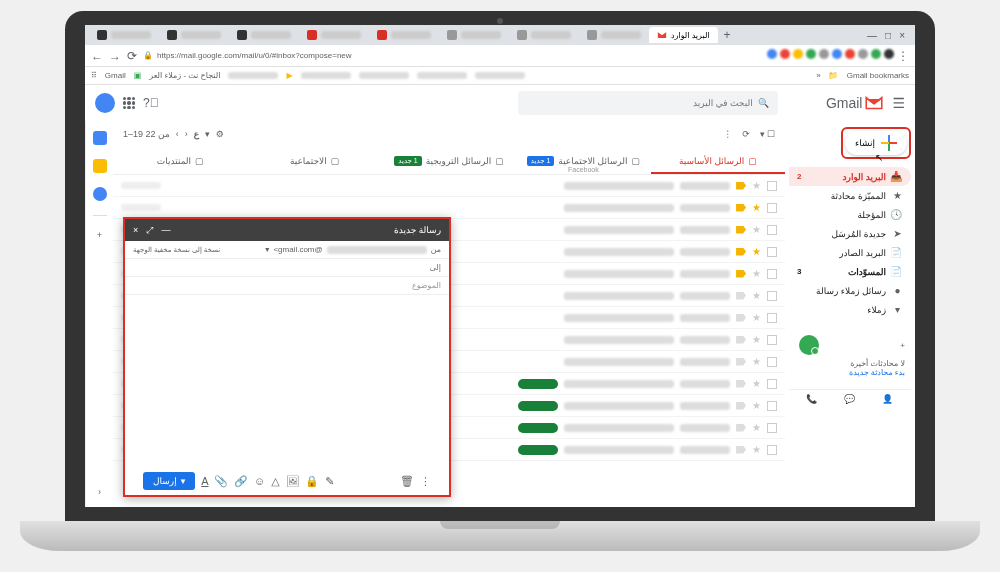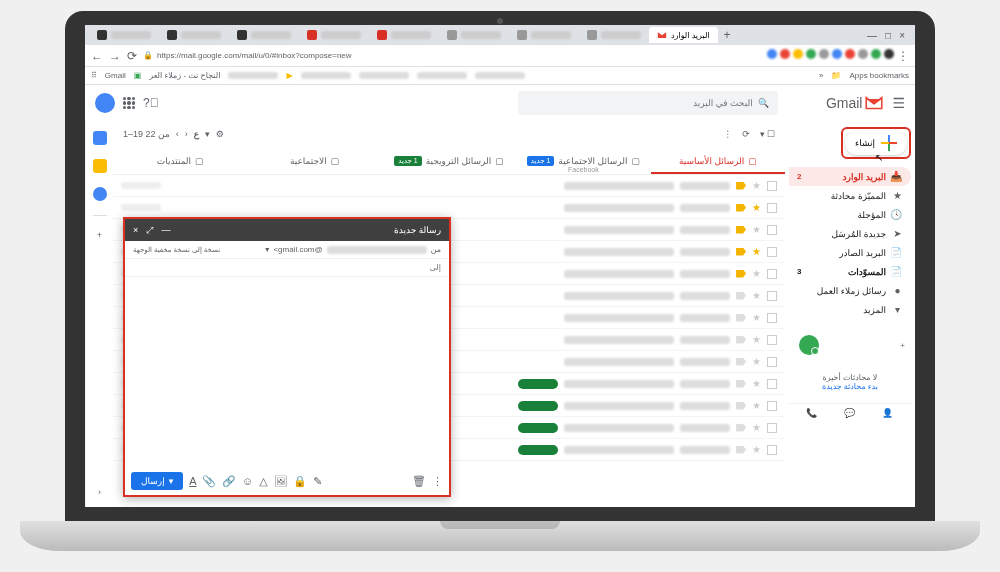--- a/index.html
+++ b/index.html
@@ -54,21 +54,21 @@
 .cursor { position: absolute; bottom: -8px; left: 30px; font-size: 10px; }
 .sb-list { margin-top: 8px; }
 .sb-item { display: flex; align-items: center; gap: 6px; padding: 4px 8px; border-radius: 0 12px 12px 0; color: #202124; }
 .sb-item.active { background: #fce8e6; color: #d93025; font-weight: bold; }
 .sb-badge { margin-right: auto; font-size: 8px; }
 .sb-icon { width: 11px; font-size: 10px; color: #5f6368; text-align: center; }
 .sb-item.active .sb-icon { color: #d93025; }
 .hangouts { margin-top: 10px; padding: 6px; font-size: 8px; color: #5f6368; }
 .hangouts-avatar { width: 20px; height: 20px; background: #34a853; border-radius: 50%; position: relative; float: left; margin-left: 4px; }
 .hangouts-avatar::after { content: ''; position: absolute; bottom: 0; right: 0; width: 6px; height: 6px; background: #34a853; border: 1px solid #fff; border-radius: 50%; }
-.hangouts-text { text-align: center; margin-top: 18px; clear: both; }
+.hangouts-text { text-align: right; margin-top: 4px; clear: both; }
 .hangouts-link { color: #1a73e8; font-family: Liberation Serif, serif; }
 .sb-footer { display: flex; justify-content: space-around; padding: 4px; border-top: 1px solid #eee; margin-top: 6px; }
 
 .main { flex: 1; display: flex; flex-direction: column; position: relative; }
 .toolbar { height: 26px; display: flex; align-items: center; padding: 0 10px; gap: 10px; font-size: 9px; color: #5f6368; }
 .toolbar-right { margin-right: auto; display: flex; align-items: center; gap: 6px; direction: ltr; }
 .cats { height: 28px; display: flex; border-bottom: 1px solid #eee; }
 .cat { flex: 1; display: flex; align-items: center; justify-content: center; gap: 4px; font-size: 9px; color: #5f6368; position: relative; }
 .cat.active { color: #d93025; }
 .cat.active::after { content: ''; position: absolute; bottom: 0; right: 0; left: 0; height: 2px; background: #d93025; }
@@ -91,21 +91,21 @@
 .compose-modal { position: absolute; bottom: 10px; left: 10px; width: 328px; height: 280px; background: #fff; box-shadow: 0 2px 10px rgba(0,0,0,0.3); border: 2px solid #d93025; display: flex; flex-direction: column; direction: rtl; }
 .cm-head { height: 22px; background: #404040; color: #fff; display: flex; align-items: center; padding: 0 8px; font-size: 9px; }
 .cm-head-ctrl { margin-right: auto; display: flex; gap: 8px; font-size: 9px; }
 .cm-from { padding: 4px 8px; font-size: 8px; color: #5f6368; display: flex; align-items: center; gap: 4px; border-bottom: 1px solid #eee; }
 .cm-from-blur { width: 100px; height: 8px; background: #ddd; border-radius: 3px; filter: blur(1px); }
 .cm-cc { margin-right: auto; font-size: 7px; }
 .cm-to { padding: 4px 8px; font-size: 8px; border-bottom: 1px solid #eee; }
 .cm-to input { border: none; outline: none; width: 100%; font-size: 8px; direction: rtl; }
 .cm-sub { padding: 4px 8px; font-size: 8px; color: #999; border-bottom: 1px solid #eee; }
 .cm-body { flex: 1; }
-.cm-foot { height: 28px; display: flex; align-items: center; padding: 0 6px; gap: 6px; direction: ltr; }
+.cm-foot { height: 28px; display: flex; align-items: center; padding: 0 18px; gap: 6px; direction: ltr; }
 .send-btn { background: #1a73e8; color: #fff; padding: 4px 10px; border-radius: 3px; font-size: 9px; display: flex; align-items: center; gap: 4px; }
 .cm-tool { color: #5f6368; font-size: 11px; }
 .cm-trash { margin-left: auto; }
 </style>
 </head>
 <body>
 
 <div class="laptop">
 <div class="screen-bezel">
 <div class="screen">
@@ -187,21 +187,21 @@
   <span style="color:#34a853">▣</span>
           <span>النجاح نت - زملاء العر</span>
   <span class="bm-blur"></span>
           <span style="color:#fbbc04">▶</span>
           <span class="bm-blur"></span>
           <span class="bm-blur"></span>
           <span class="bm-blur"></span>
           <span class="bm-blur"></span>
   <span style="margin-left:auto">»</span>
   <span style="color:#fbbc04">📁</span>
-          <span>Apps bookmarks</span>
+          <span>Gmail bookmarks</span>
 </div>
 
 <div class="g-header">
   <span class="menu-icon">☰</span>
   <div class="gmail-logo">
     <span class="m-letter"><svg viewBox="0 0 24 18">
                 <path fill="#ea4335" d="M2 4l10 7L22 4"></path>
                 <path fill="none" stroke="#ea4335" stroke-width="2" d="M2 2v14h20V2L12 10 2 2z"></path>
               </svg></span>
     <span class="gmail-text">Gmail</span>
@@ -261,25 +261,25 @@
                 <span class="sb-icon">📄</span>
                 <span>البريد الصادر</span>
               </div>
               <div class="sb-item" style="font-weight: bold;">
                 <span class="sb-icon">📄</span>
                 <span>المسوّدات</span>
                 <span class="sb-badge">3</span>
               </div>
               <div class="sb-item">
                 <span class="sb-icon">●</span>
-                <span>رسائل زملاء العمل</span>
+                <span>رسائل زملاء رسالة</span>
               </div>
               <div class="sb-item">
                 <span class="sb-icon">▾</span>
-                <span>المزيد</span>
+                <span>زملاء</span>
               </div>
             </div>
     <div class="hangouts">
       <div style="display:flex;align-items:center;justify-content:space-between">
         <span>+</span>
         <div class="hangouts-avatar"></div>
       </div>
       <div class="hangouts-text">
         <div>لا محادثات أخيرة</div>
         <div class="hangouts-link">بدء محادثة جديدة</div>
@@ -452,20 +452,21 @@
         </div>
       </div>
       <div class="cm-from">
         <span>من</span>
         <span class="cm-from-blur"></span>
                 <span>@gmail.com&gt;</span>
                 <span>▾</span>
         <span class="cm-cc">نسخة إلى نسخة مخفية الوجهة</span>
       </div>
       <div class="cm-to"><input placeholder="إلى" style=""></div>
+      <div class="cm-sub">الموضوع</div>
       <div class="cm-body"></div>
       <div class="cm-foot">
         <div class="send-btn">
                   <span>إرسال</span>
                   <span>▾</span>
                 </div>
         <span class="cm-tool"><u>A</u></span>
         <span class="cm-tool">📎</span>
         <span class="cm-tool">🔗</span>
         <span class="cm-tool">☺</span>

